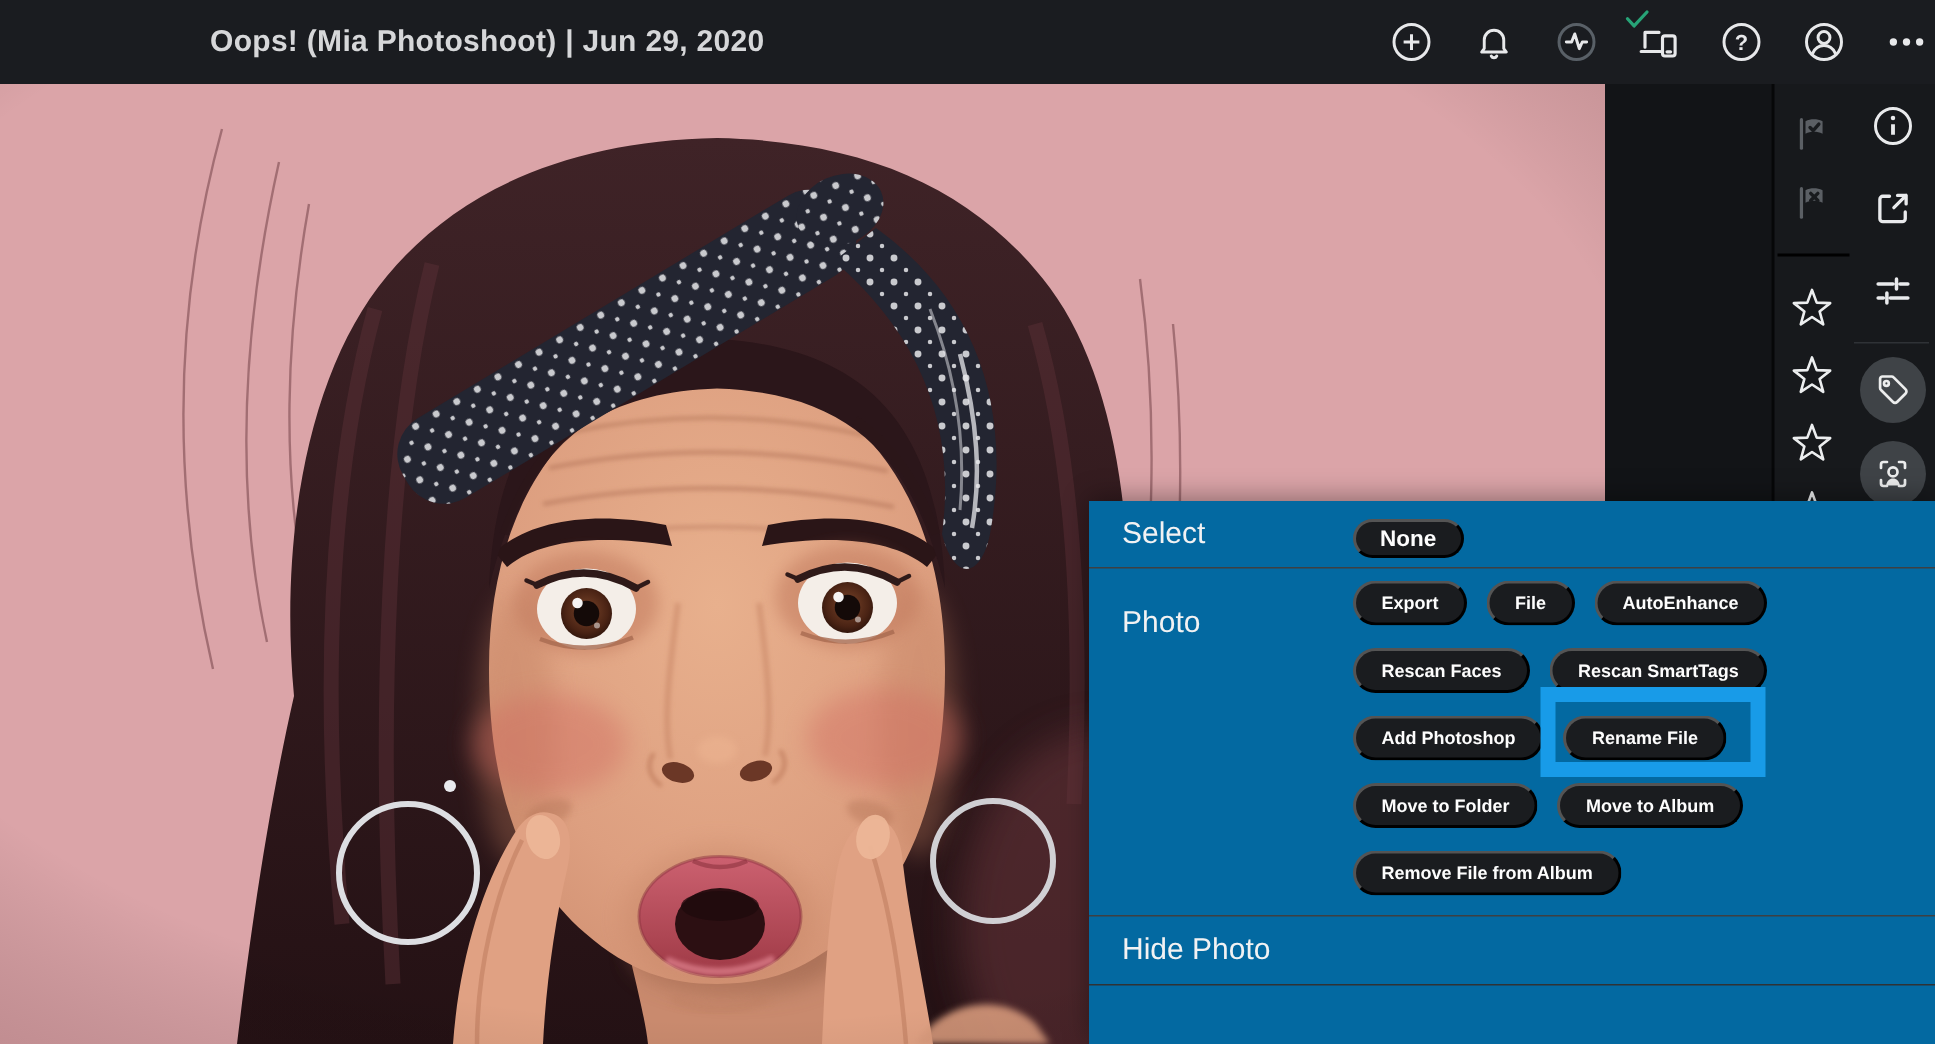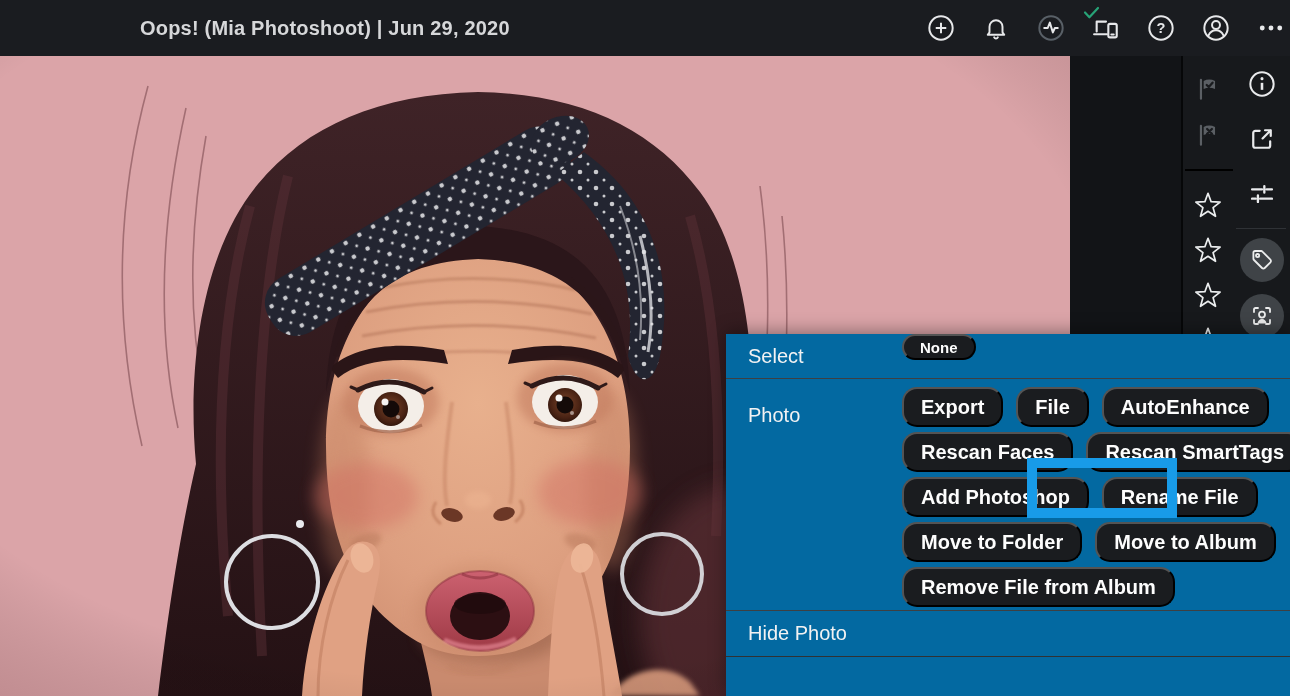--- a/index.html
+++ b/index.html
@@ -29,26 +29,26 @@
   .circle-btn{width:44px;height:44px;border-radius:50%;background:#3f4347;
        display:flex;align-items:center;justify-content:center;color:#eceded;}
   .dim{color:#5b5f64;}
 
   
   .context-menu{position:absolute;left:726px;top:334px;width:564px;height:362px;
        background:#0369a1;z-index:30;color:#f0f0f1;box-shadow:0 -3px 16px rgba(0,0,0,.35);}
   .row-select{position:relative;height:44px;border-bottom:1px solid #3e4042;}
   .menu-label{position:absolute;left:22px;top:0;font-size:20px;font-weight:400;color:#f2f2f3;white-space:nowrap;}
   .row-select .menu-label{line-height:44px;}
-  .row-select .pills{position:absolute;left:176px;top:0;}
+  .row-select .pills{position:absolute;left:176px;top:12px;}
   .photo-section{position:relative;height:223px;border-bottom:1px solid #3e4042;padding-top:8px;box-sizing:content-box;}
   .photo-section .menu-label{top:21px;line-height:30px;}
   .btn-row{margin:0 0 15px 176px;height:30px;display:flex;gap:13px;}
-  .pill{display:inline-flex;align-items:center;height:40px;padding:0 17px;border-radius:15px;
-       background:#1a1c1f;font-size:20px;font-weight:700;color:#fdfdfd;white-space:nowrap;}
+  .pill{display:inline-flex;align-items:center;height:30px;padding:0 17px;border-radius:15px;
+       background:#1a1c1f;font-size:12px;font-weight:700;color:#fdfdfd;white-space:nowrap;}
   .pill.small{height:26px;border-radius:13px;font-size:15px;padding:0 16px;}
   .row-open{position:relative;height:46px;border-bottom:1px solid #37393c;}
   .row-open .menu-label{line-height:46px;}
   .row-hide{position:relative;height:45px;border-bottom:1px solid #303234;}
   .row-hide .menu-label{line-height:45px;}
 
   
   .highlight-frame{position:absolute;left:1027px;top:458px;width:150px;height:60px;
        border:10px solid #189be8;box-sizing:border-box;z-index:40;}
 </style>

